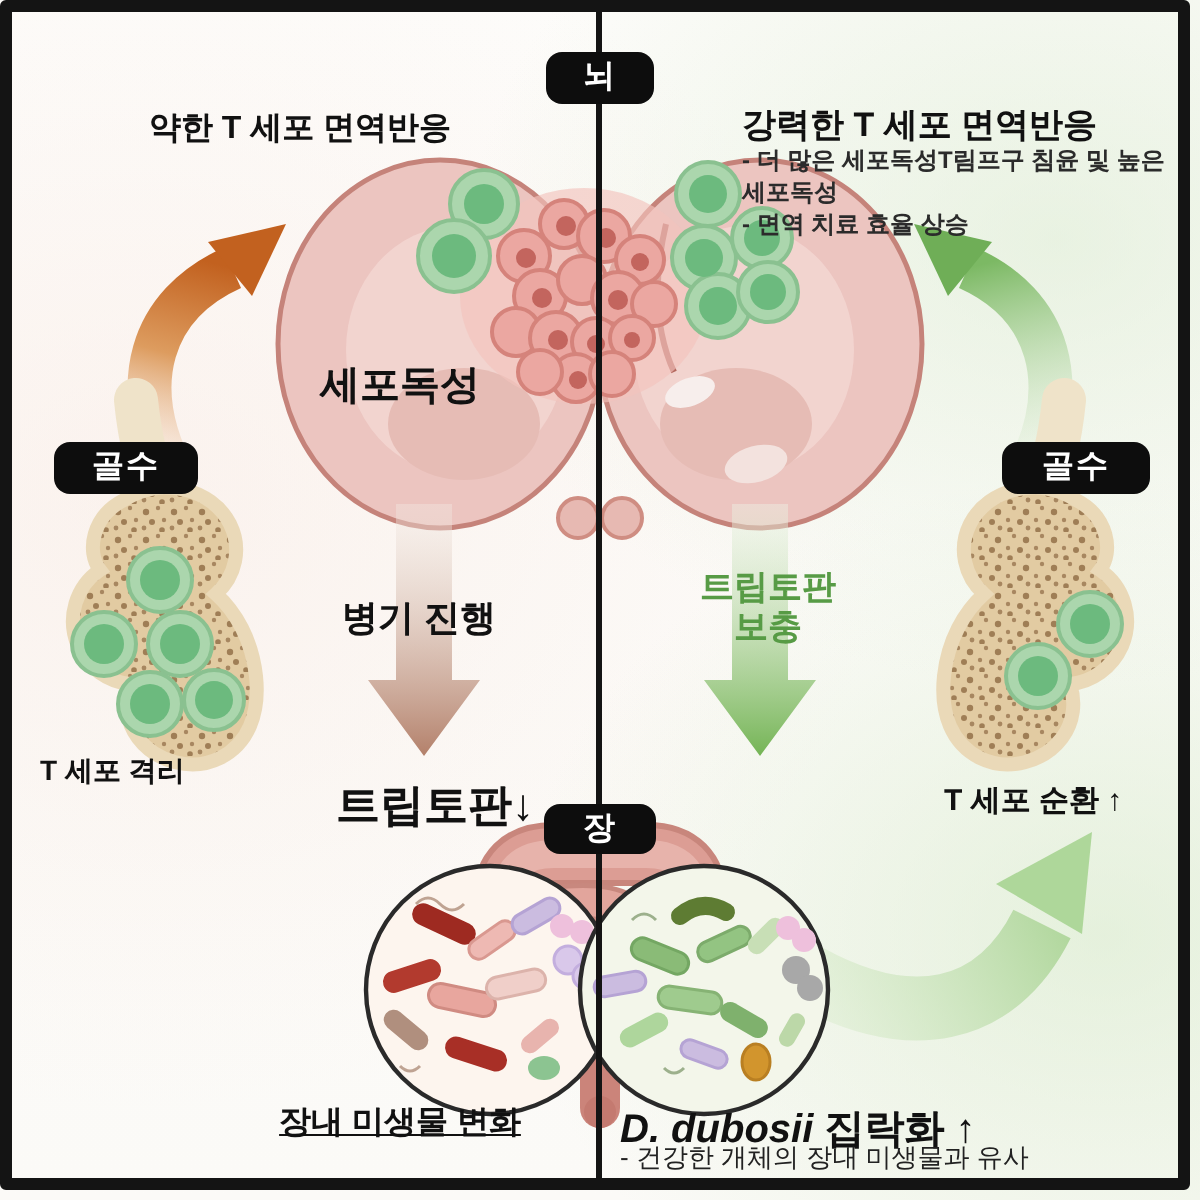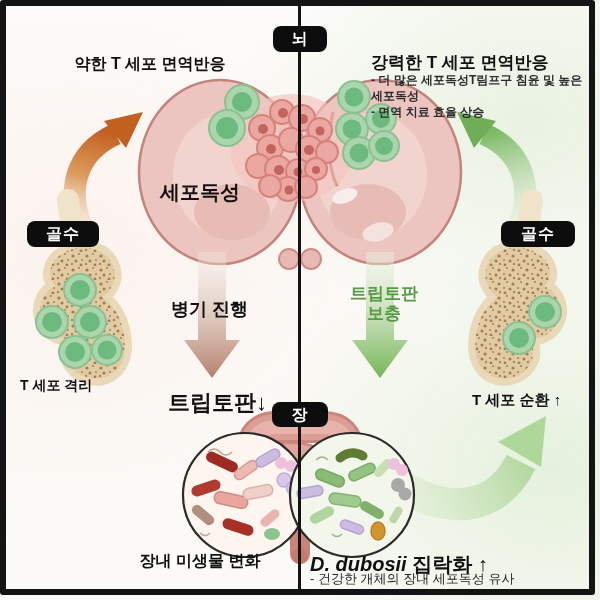--- a/index.html
+++ b/index.html
@@ -300,28 +300,28 @@
   <div class="pill" style="left:273px;top:26px;width:54px;"><span>뇌</span></div>
   <div class="pill" style="left:27px;top:221px;width:72px;"><span>골수</span></div>
   <div class="pill" style="left:501px;top:221px;width:74px;"><span>골수</span></div>
   <div class="pill" style="left:272px;top:402px;width:56px;height:25px;line-height:25px;"><span>장</span></div>
 
   <div class="txt bold center" style="left:60px;top:54px;width:180px;font-size:16px;">약한 T 세포 면역반응</div>
   <div class="txt bold" style="left:160px;top:179px;font-size:20px;">세포독성</div>
   <div class="txt bold" style="left:20px;top:377px;font-size:14px;">T 세포 격리</div>
   <div class="txt bold" style="left:171px;top:297px;font-size:18px;">병기 진행</div>
   <div class="txt bold" style="left:168px;top:388px;font-size:22px;">트립토판↓</div>
-  <div class="txt bold center" style="left:119px;top:551px;width:162px;font-size:16px;">장내 미생물 변화</div>
+  <div class="txt bold center" style="left:119px;top:551px;width:162px;font-size:16px;text-decoration:underline;">장내 미생물 변화</div>
 
   <div class="txt wrap" style="left:371px;top:73px;width:220px;font-size:12px;line-height:1.3;color:#2b2b2b;font-weight:600;">- 더 많은 세포독성T림프구 침윤 및 높은 세포독성</div>
   <div class="txt bold" style="left:371px;top:51px;font-size:17px;">강력한 T 세포 면역반응</div>
   <div class="txt" style="left:371px;top:104px;font-size:12px;color:#2b2b2b;font-weight:600;">- 면역 치료 효율 상승</div>
   <div class="txt bold center green-text" style="left:338px;top:284px;width:92px;font-size:17px;line-height:1.2;text-align:center;">
     <div>트립토판</div>
     <div>보충</div>
   </div>
   <div class="txt bold" style="left:472px;top:356px;font-size:15px;margin-top:35px;">T 세포 순환 ↑</div>
   <div class="txt" style="left:310px;top:551px;font-size:20px;">
     <i class="bold">D. dubosii</i><span class="bold"> 집락화 ↑</span>
   </div>
-  <div class="txt" style="left:310px;top:570px;font-size:13px;color:#222;">- 건강한 개체의 장내 세포독성 유사</div>
+  <div class="txt" style="left:310px;top:570px;font-size:13px;color:#222;">- 건강한 개체의 장내 미생물과 유사</div>
 
 </div>
 
 </body></html>

